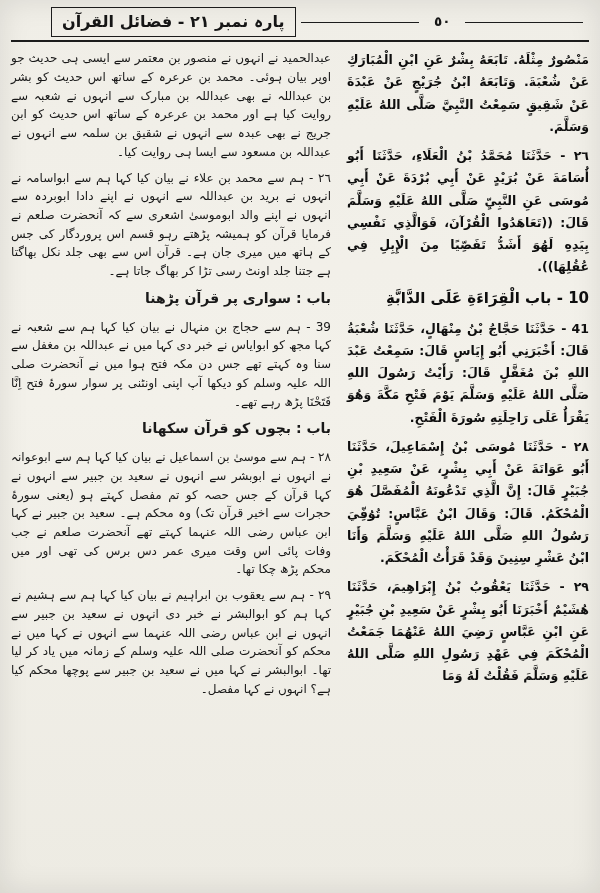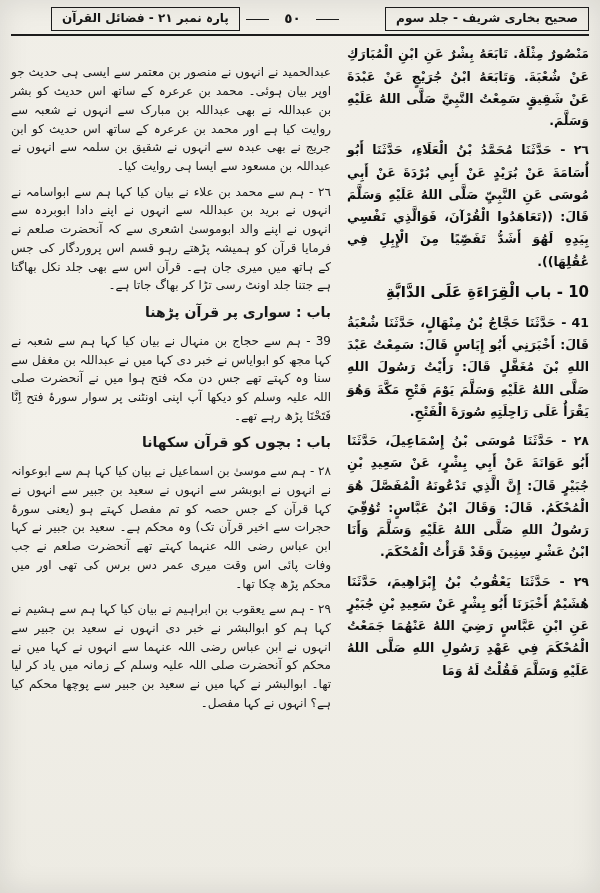--- a/index.html
+++ b/index.html
@@ -16,21 +16,21 @@
     padding: 7px 11px 6px 11px;
     overflow: hidden;
     color: #161616;
   }
 
   
   .hdr { display: flex; align-items: stretch; }
   .hdr-box {
     border: 1.5px solid #1c1c1c;
     padding: 2px 10px 3px;
-    font-size: 12px;
+    font-size: 16px;
     font-weight: bold;
     white-space: nowrap;
     background: transparent;
     line-height: 1.45;
     margin-left: 40px;
   }
   .hdr-mid { flex: 1; display: flex; align-items: center; gap: 15px; padding: 0 6px; }
   .hdr-line { flex: 1; border-top: 1.5px solid #1c1c1c; height: 0; }
   .page-num { font-size: 13.5px; font-weight: bold; line-height: 1; }
   .hdr-rule { border: none; border-top: 2px solid #1c1c1c; margin: 3px 0 7px; }
@@ -46,39 +46,37 @@
     line-height: 1.78;
     text-align: justify;
     color: #0e0e0e;
   }
   .col-ur {
     flex: 1;
     font-size: 12px;
     line-height: 1.56;
     text-align: justify;
     color: #191919;
-    margin-top: 20px;
   }
 
   .para { margin-bottom: 7px; }
   .bab {
     text-align: right;
     font-weight: bold;
     margin: 7px 0 8px;
   }
   .col-ur .bab { font-size: 14px; }
   .col-ar .bab { font-size: 15px; line-height: 1.6; }
 </style>
 </head>
 <body>
 
 <div class="page">
 
   <header class="hdr">
-    <div class="hdr-box">صحیح بخاری شریف - جلد سوم</div>
     <div class="hdr-mid">
       <span class="hdr-line"></span>
       <span class="page-num">٥٠</span>
       <span class="hdr-line"></span>
     </div>
     <div class="hdr-box">پارہ نمبر ٢١ - فضائل القرآن</div>
   </header>
 
   <hr class="hdr-rule">
 

